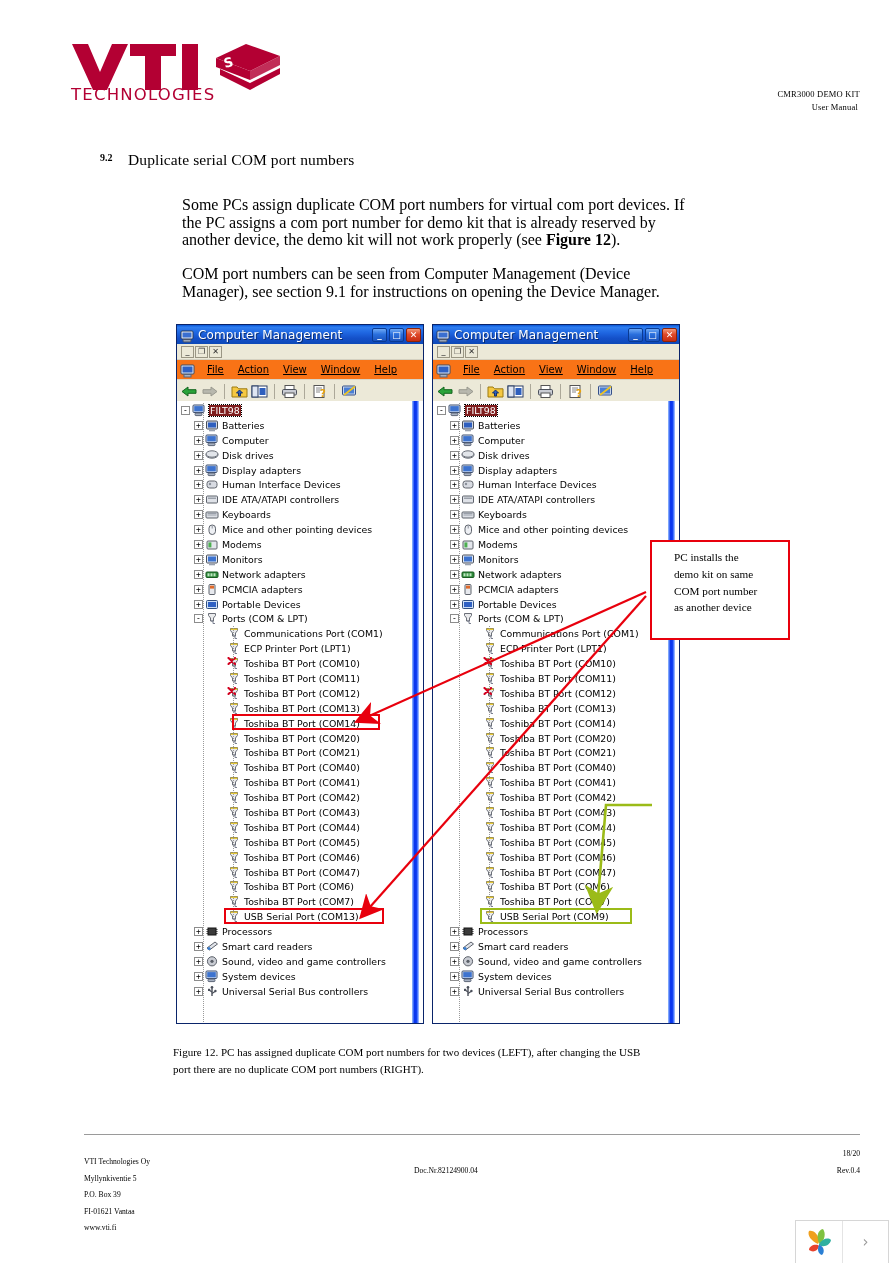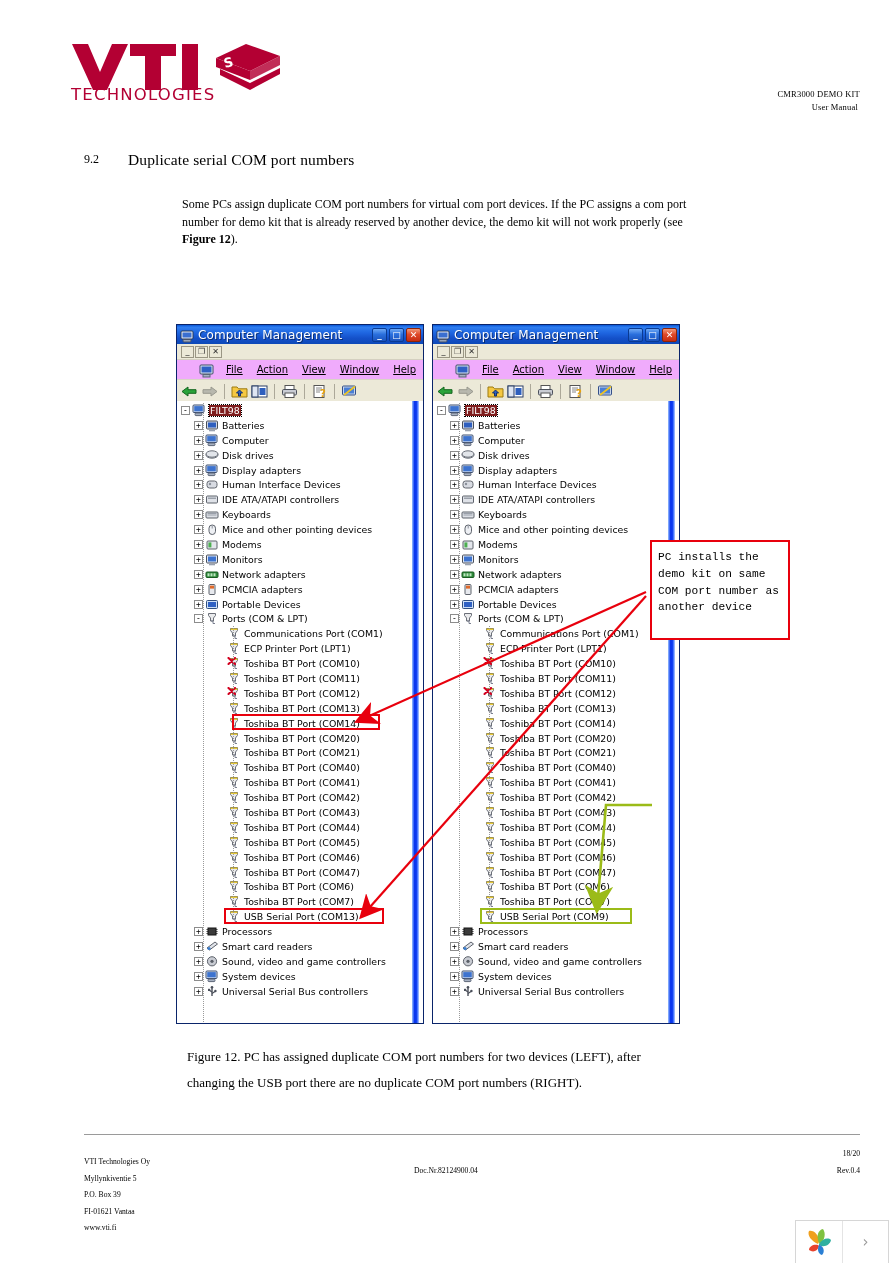--- a/index.html
+++ b/index.html
@@ -12,24 +12,24 @@
 
   
   .logo{position:absolute;left:70px;top:40px;width:230px;height:62px;}
   .logo svg{display:block;}
   .doc-head{position:absolute;right:32px;top:88px;text-align:right;
     font-family:"Liberation Serif",serif;font-size:8.5px;color:#000;letter-spacing:.2px;}
   .doc-head div{line-height:13px;}
   .doc-head .l2{padding-right:2px;}
 
   
-  .sec-num{position:absolute;left:84px;top:152px;font-size:12px;font-weight:normal;}
+  .sec-num{position:absolute;left:100px;top:152px;font-size:10px;font-weight:bold;}
   .sec-title{position:absolute;left:128px;top:151px;font-size:15.5px;font-weight:normal;letter-spacing:.1px;}
 
-  .para{position:absolute;left:182px;width:512px;font-size:12px;line-height:17.5px;text-align:left;}
+  .para{position:absolute;left:182px;width:512px;font-size:16px;line-height:17.5px;text-align:left;}
   .p1{top:196px;}
   .p2{top:265px;}
   .b{font-weight:bold;}
 
   
   .fig{position:absolute;left:176px;top:324px;width:508px;height:706px;}
 
   
   .win{position:absolute;top:0;width:248px;height:700px;background:#ece9d8;
     border:1px solid #0a246a;box-sizing:border-box;
@@ -48,22 +48,22 @@
     font-size:9px;color:#fff;font-weight:bold;
     background:linear-gradient(180deg,#6ea9f5,#2a6fdd 45%,#1a53bd);
     border:1px solid #0a3a92;box-sizing:border-box;}
   .tb-btn.close{background:linear-gradient(180deg,#f09a7a,#e0492a 45%,#c62d12);border-color:#8d2208;}
 
   .mdibar{height:15px;background:#ece9d8;border-bottom:1px solid #d4d0c0;
     display:flex;align-items:center;padding-left:4px;gap:1px;}
   .mdi-b{width:13px;height:12px;border:1px solid #9a9684;background:#ece9d8;box-sizing:border-box;
     display:flex;align-items:center;justify-content:center;font-size:8px;color:#333;line-height:1;}
 
-  .menubar{height:19px;background:#f0abfc;border-bottom:1px solid #d9d5c6;
-    display:flex;align-items:center;padding-left:3px;justify-content:flex-end;}
+  .menubar{height:19px;background:#f97316;border-bottom:1px solid #d9d5c6;
+    display:flex;align-items:center;padding-left:3px;}
   .menubar .mic{width:15px;height:14px;margin-right:5px;}
   .mitem{font-size:10px;color:#000;padding:1px 7px;font-family:"DejaVu Sans",sans-serif;}
   .mitem u{text-decoration:underline;}
 
   .toolbar{height:22px;background:#ece9d8;border-bottom:1px solid #aca899;
     display:flex;align-items:center;padding-left:4px;gap:3px;}
   .tsep{width:1px;height:15px;background:#aca899;margin:0 3px;}
   .ticon{width:17px;height:16px;display:flex;align-items:center;justify-content:center;}
 
   .pane{position:absolute;top:76px;left:0;right:0;bottom:0;background:#fff;overflow:hidden;}
@@ -86,30 +86,30 @@
   .lvl2{padding-left:48px;}
 
   .guide{position:absolute;left:26px;top:0;bottom:0;width:1px;
     background:repeating-linear-gradient(180deg,#9a9a9a 0 1px,transparent 1px 2px);}
   .guide2{position:absolute;left:56px;width:1px;
     background:repeating-linear-gradient(180deg,#9a9a9a 0 1px,transparent 1px 2px);}
 
   
   .ovl{position:absolute;inset:0;pointer-events:none;}
   .callout{position:absolute;background:#fff;box-sizing:border-box;
-    font-family:Liberation Mono, monospace;font-size:11.2px;line-height:16.8px;color:#000;
-    padding:7px 6px;}
+    font-family:Liberation Serif, serif;font-size:11.2px;line-height:16.8px;color:#000;
+    padding:7px 22px;}
   .callout.red{border:2px solid #e8000d;}
   .callout.green{border:2px solid #9bbb18;}
 
   .hlbox{position:absolute;box-sizing:border-box;}
   .hlbox.red{border:2px solid #e8000d;}
   .hlbox.green{border:2px solid #9bbb18;}
 
-  .caption{position:absolute;left:187px;top:1044px;width:470px;font-size:13px;line-height:26px;}
+  .caption{position:absolute;left:173px;top:1044px;width:470px;font-size:11px;line-height:17px;}
 
   .rule{position:absolute;left:84px;right:32px;height:1px;background:#9a9a9a;}
   .rule.top{top:1134px;}
 
   .footer{position:absolute;left:84px;top:1146px;right:32px;height:70px;font-size:7.6px;line-height:16.6px;}
   .f-left{position:absolute;left:0;top:8px;}
   .f-mid{position:absolute;left:330px;top:16.6px;}
   .f-right{position:absolute;right:0;top:0;text-align:right;}
 
   .widget{position:absolute;left:795px;top:1220px;width:92px;height:42px;
@@ -142,20 +142,21 @@
   <div class="doc-head">
     <div>CMR3000 DEMO KIT</div>
     <div class="l2">User Manual</div>
   </div>
 
   <div class="sec-num">9.2</div>
   <div class="sec-title">Duplicate serial COM port numbers</div>
 
   <div class="para p1"><span>Some PCs assign duplicate COM port numbers for virtual com port devices. If the PC assigns a com port number for demo kit that is already reserved by another device, the demo kit will not work properly (see </span><span class="b">Figure 12</span><span>).</span></div>
 
+  <div class="para p2">COM port numbers can be seen from Computer Management (Device Manager), see section 9.1 for instructions on opening the Device Manager.</div>
 
   <div class="fig">
 
     <div class="win left">
       <div class="titlebar">
         <span class="tb-icon">
           <svg width="14" height="13" viewBox="0 0 14 13">
               <rect x="1" y="1" width="12" height="8" rx="1" fill="#e9eef6" stroke="#23395f"></rect>
               <rect x="2.5" y="2.5" width="9" height="5" fill="#3a6fd0"></rect>
               <rect x="3" y="9.5" width="8" height="2.5" rx="1" fill="#9aa6ba" stroke="#4a5468"></rect>

